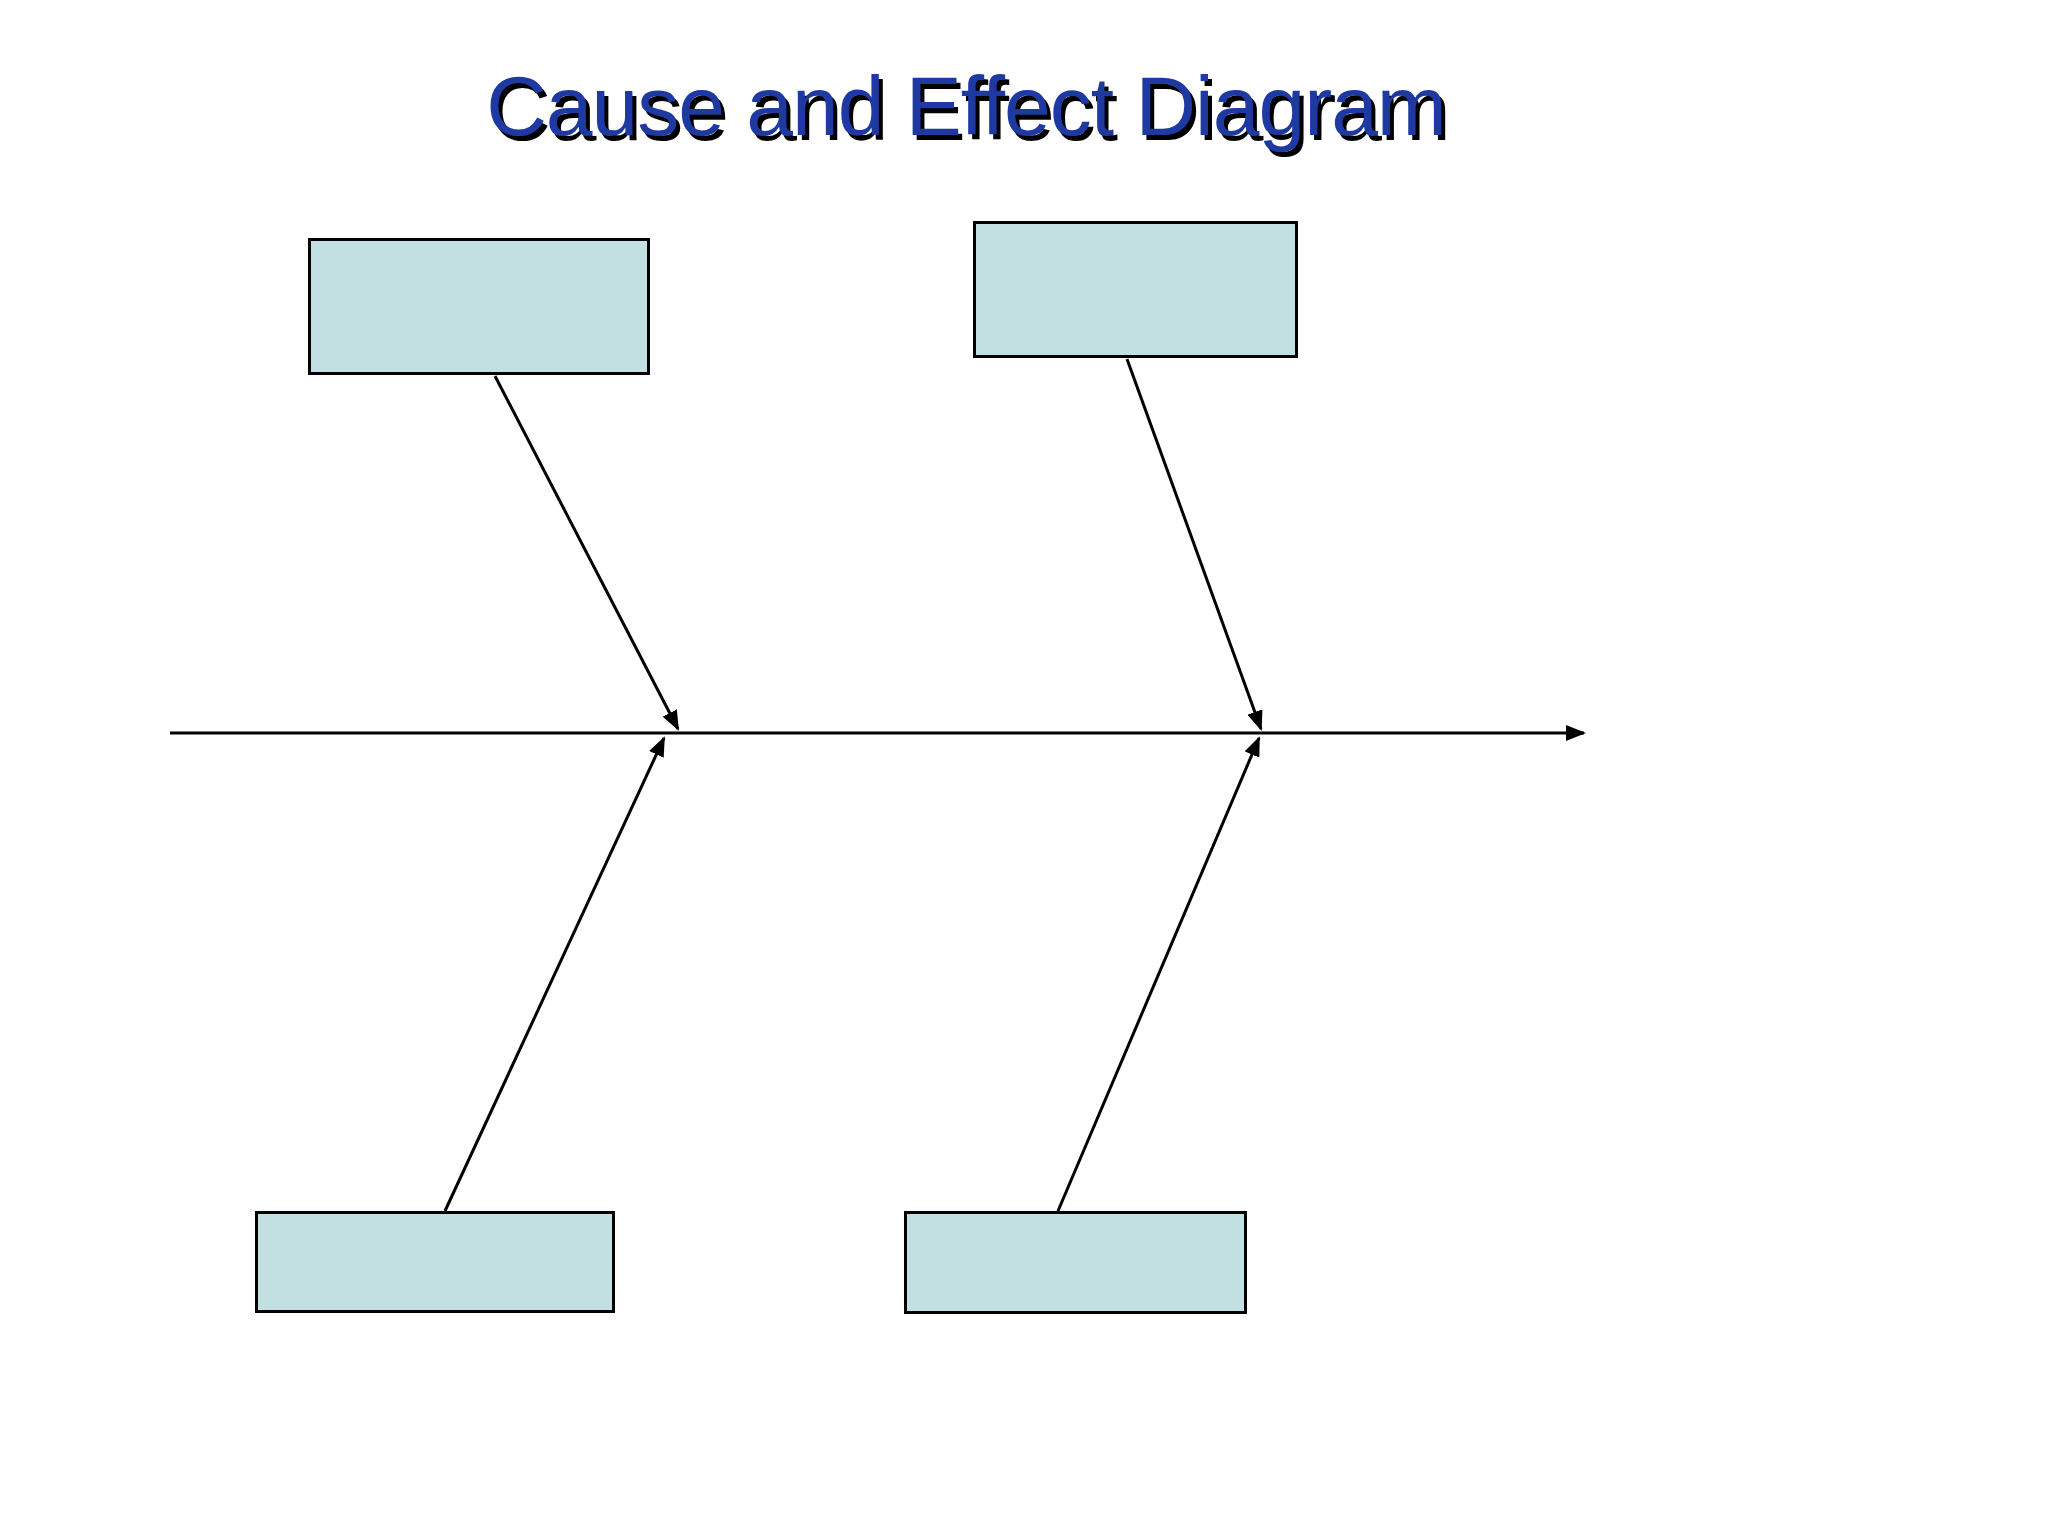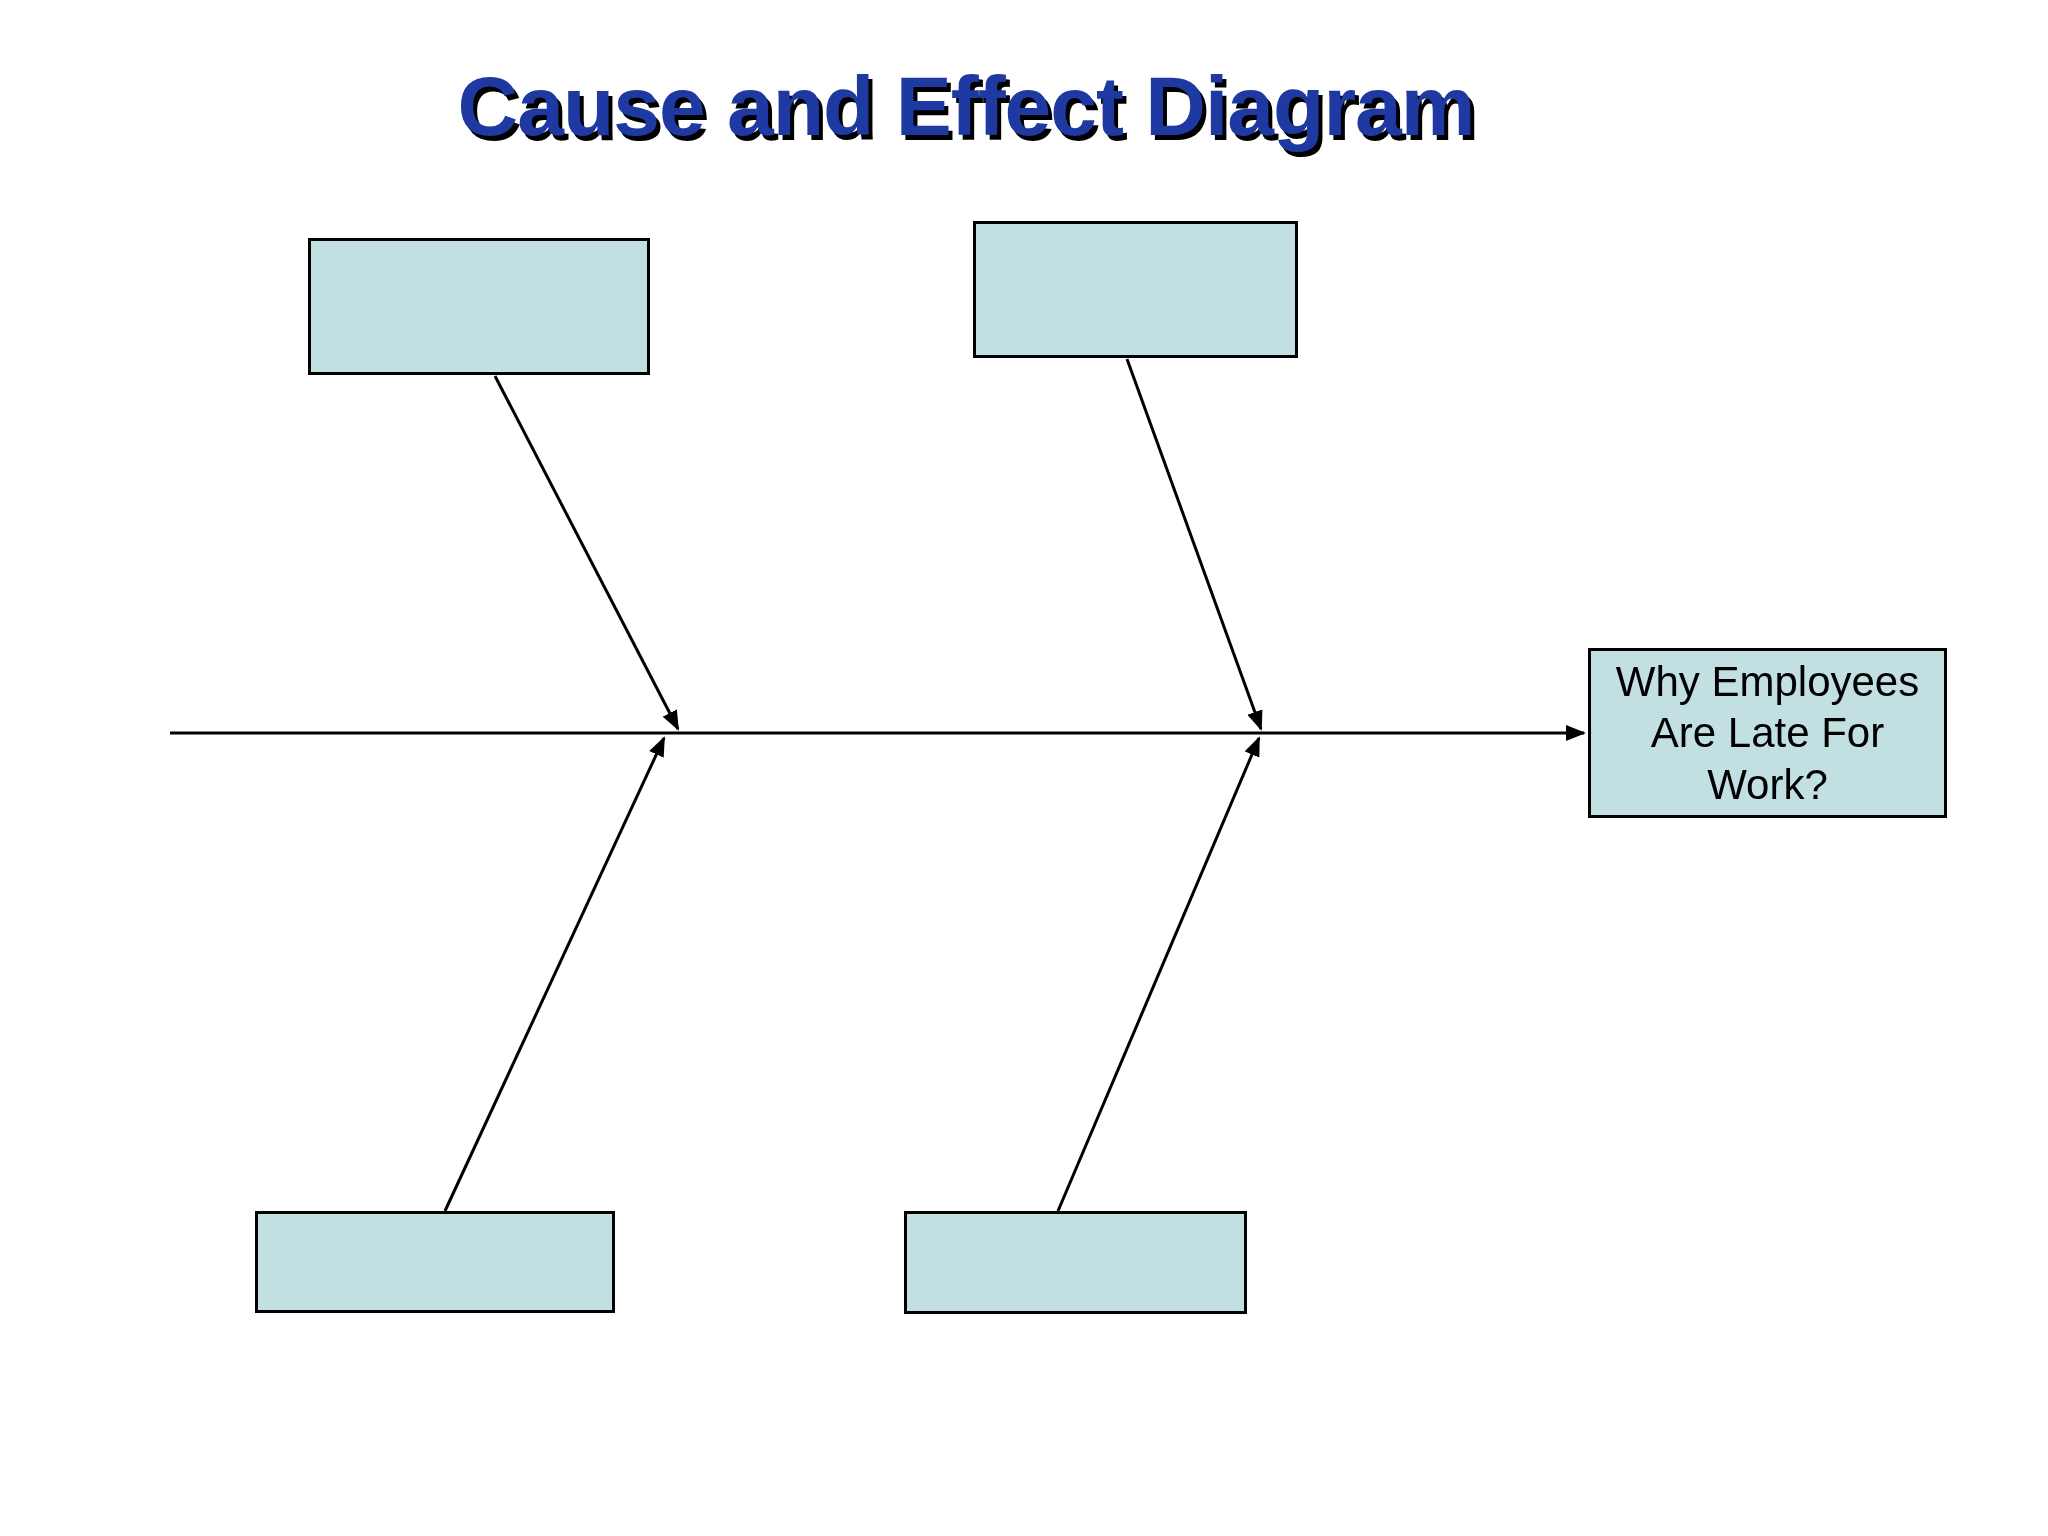--- a/index.html
+++ b/index.html
@@ -15,21 +15,21 @@
     font-family: "Liberation Sans", sans-serif;
     overflow: hidden;
   }
   .slide-title {
     position: absolute;
     top: 58px;
     left: 50%;
     transform: translateX(calc(-50% - 58px));
     white-space: nowrap;
     font-size: 84px;
-    font-weight: bold;
+    font-weight: normal;
     letter-spacing: -1px;
     color: var(--title-color, #1e3aa2);
     text-shadow: 4px 5px 0 var(--title-shadow, #000000);
   }
   .lines-svg {
     position: absolute;
     left: 0;
     top: 0;
     width: 2048px;
     height: 1536px;
@@ -97,17 +97,14 @@
   </div>
 
   <div class="cause-box bl">
     <span></span>
   </div>
 
   <div class="cause-box br">
     <span></span>
   </div>
 
-  <div class="effect-box">
-    <span>Why Employees Are Late For Work?</span>
-  </div>
 
 </div>
 
 </body></html>

